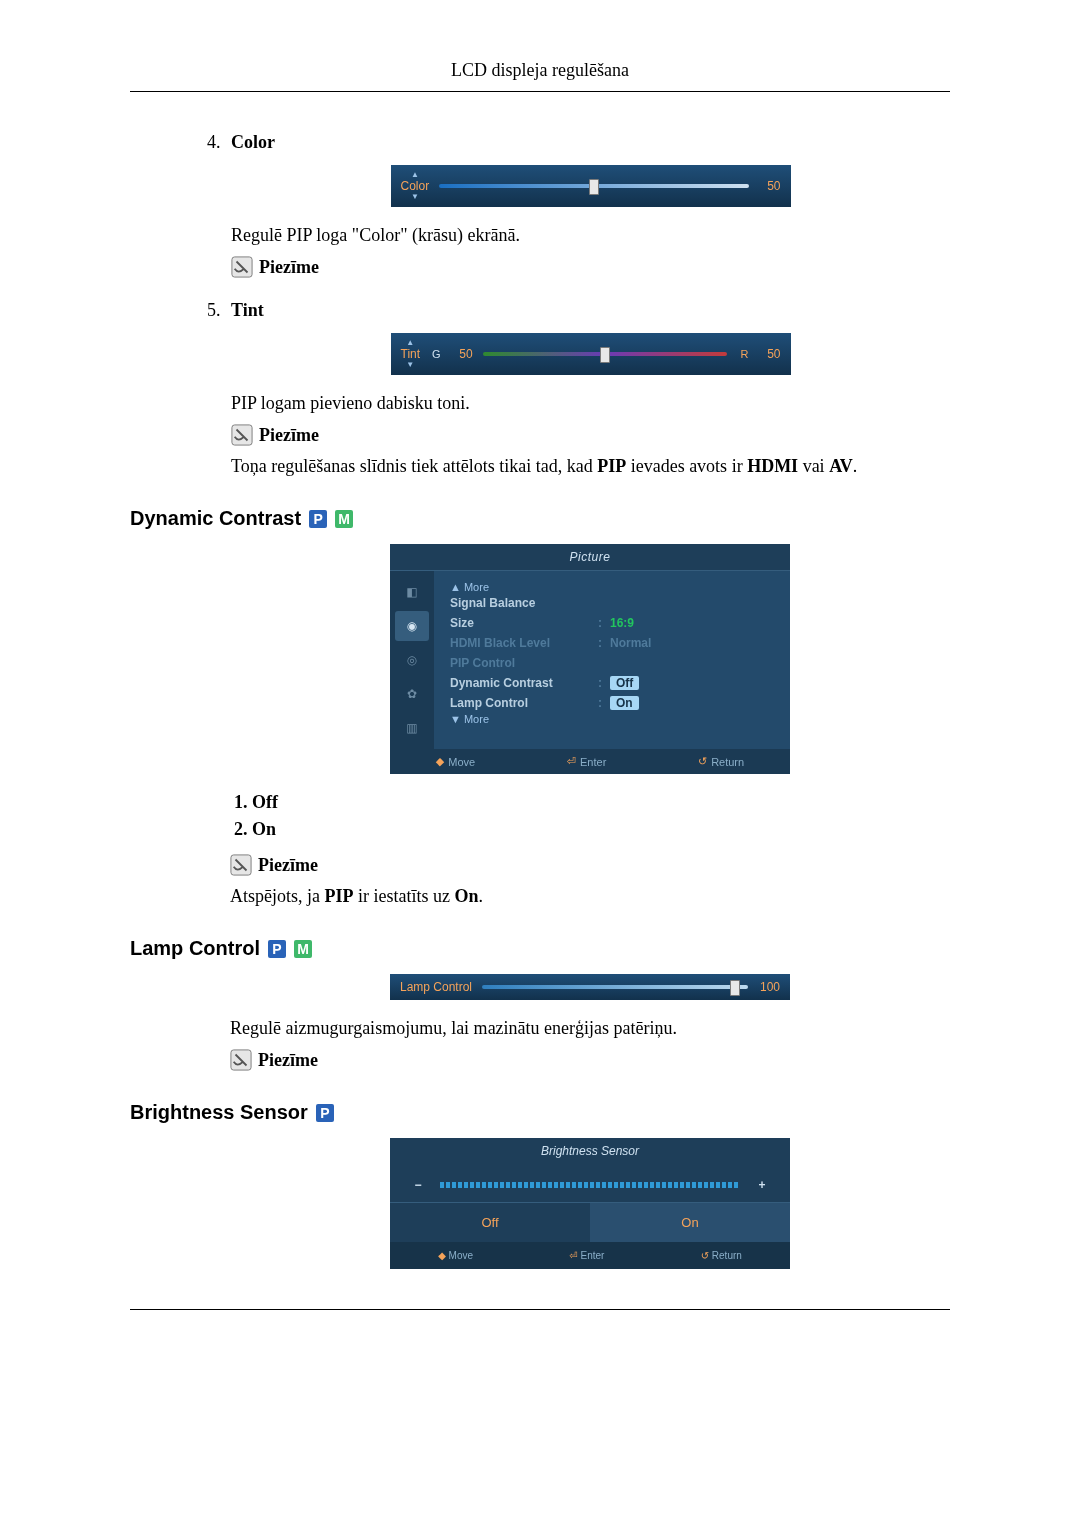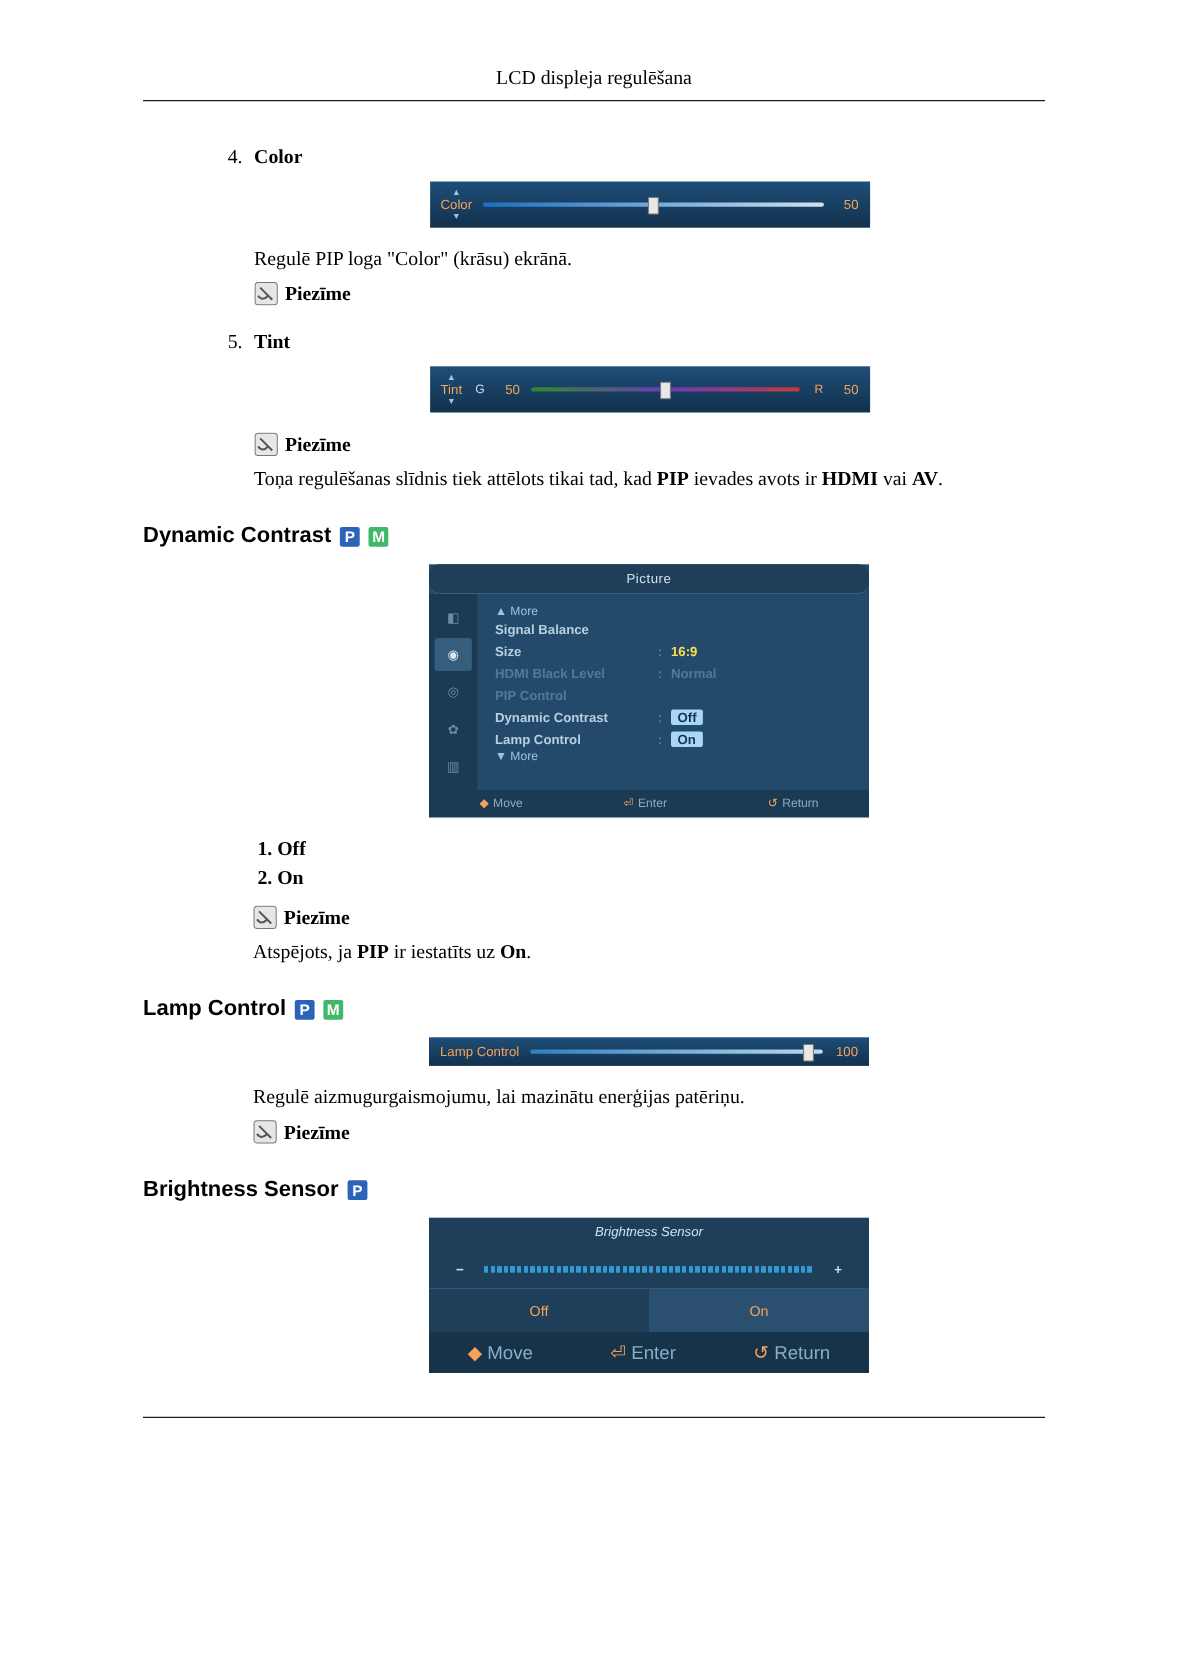--- a/index.html
+++ b/index.html
@@ -140,23 +140,23 @@
   background: #234a6b;
   font-family: Arial, sans-serif;
   font-size: 12px;
   color: #b8cfe0;
 }
 .osd-menu-title {
   text-align: center;
   padding: 6px 0;
   background: #1e3e59;
   color: #cfe1f0;
+  font-style: italic;
   letter-spacing: 0.5px;
   border-bottom: 1px solid #355d7d;
-  border-radius: 10px;
 }
 .osd-menu-body { display: flex; }
 .osd-sidebar {
   width: 44px;
   background: #1b3a54;
   display: flex;
   flex-direction: column;
   align-items: center;
   padding: 6px 0;
   gap: 4px;
@@ -173,21 +173,21 @@
 }
 .osd-row {
   display: flex;
   gap: 8px;
   padding: 3px 0;
   font-size: 12px;
   font-weight: bold;
 }
 .osd-row .lab { flex: 0 0 140px; }
 .osd-row .sep { color: #4f7a9b; }
-.osd-row .val { color: #fde047; }
+.osd-row .val { color: #22c55e; }
 .osd-row .disabled { color: #4f7a9b; }
 .osd-row .hl { background: #a7d7f5; color: #173349; padding: 0 6px; border-radius: 2px; }
 .osd-row.dim .lab, .osd-row.dim .val { color: #4f7a9b; }
 .osd-more { color: #9cc3e8; font-size: 11px; }
 .osd-footer {
   display: flex;
   justify-content: space-around;
   background: #1b3a54;
   padding: 6px 0;
   font-size: 11px;
@@ -236,21 +236,21 @@
   padding: 12px 0;
   font-size: 13px;
 }
 .bs-opt.off { color: #f5a35a; }
 .bs-opt.on  { color: #f5a35a; background: #2a4f6f; }
 .bs-footer {
   display: flex;
   justify-content: space-around;
   background: #173349;
   padding: 8px 0;
-  font-size: 17px;
+  font-size: 10px;
 }
 .bs-footer span { color: #8aaec8; }
 .bs-footer .o { color: #f5a35a; }
 
 .inner-ol {
   list-style: decimal;
   margin: 14px 0 14px 22px;
   padding: 0;
 }
 .inner-ol li { margin: 6px 0; font-weight: bold; }
@@ -308,20 +308,21 @@
         </div>
         <span class="osd-sub">G</span>
         <span class="osd-val">50</span>
         <div class="osd-track-tint">
           <div class="osd-thumb" style="left:50%"></div>
         </div>
         <span class="osd-r">R</span>
         <span class="osd-val">50</span>
       </div>
 
+      <div class="para">PIP logam pievieno dabisku toni.</div>
 
       <div class="note-row">
         <span class="note-icon">
           <svg viewBox="0 0 24 24">
               <rect x="1" y="1" width="22" height="22" rx="3" fill="#e6e6e6" stroke="#777"></rect>
               <path d="M6 6 L18 18 M4 14 Q8 20 14 14" stroke="#555" stroke-width="2" fill="none"></path>
             </svg>
         </span>
         <span class="note-text">Piezīme</span>
       </div>

